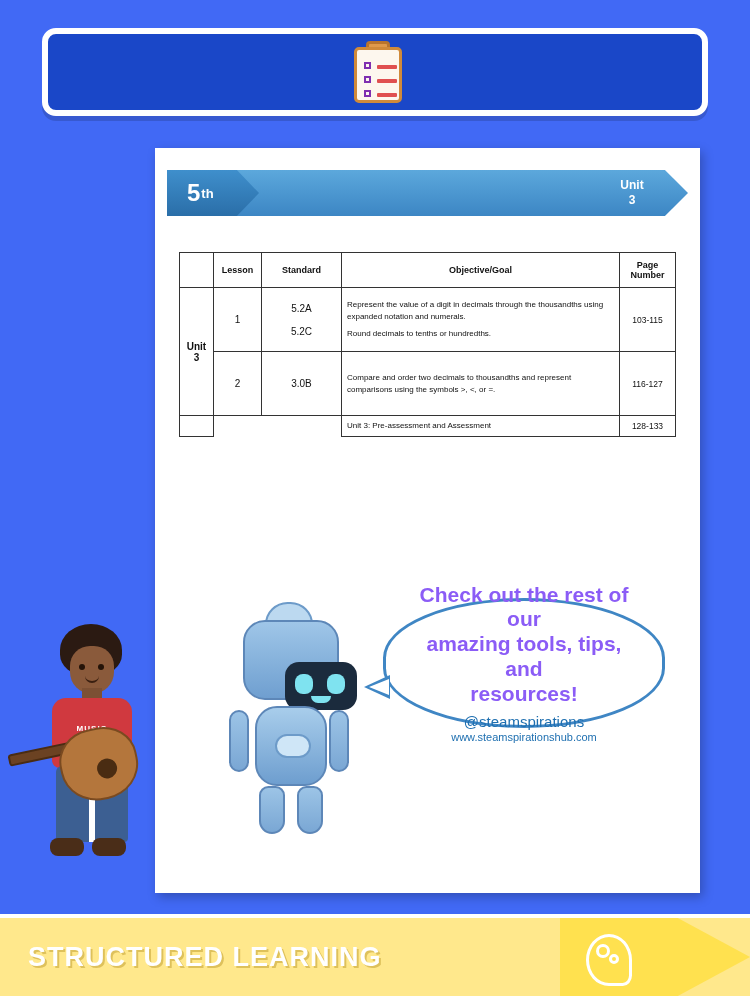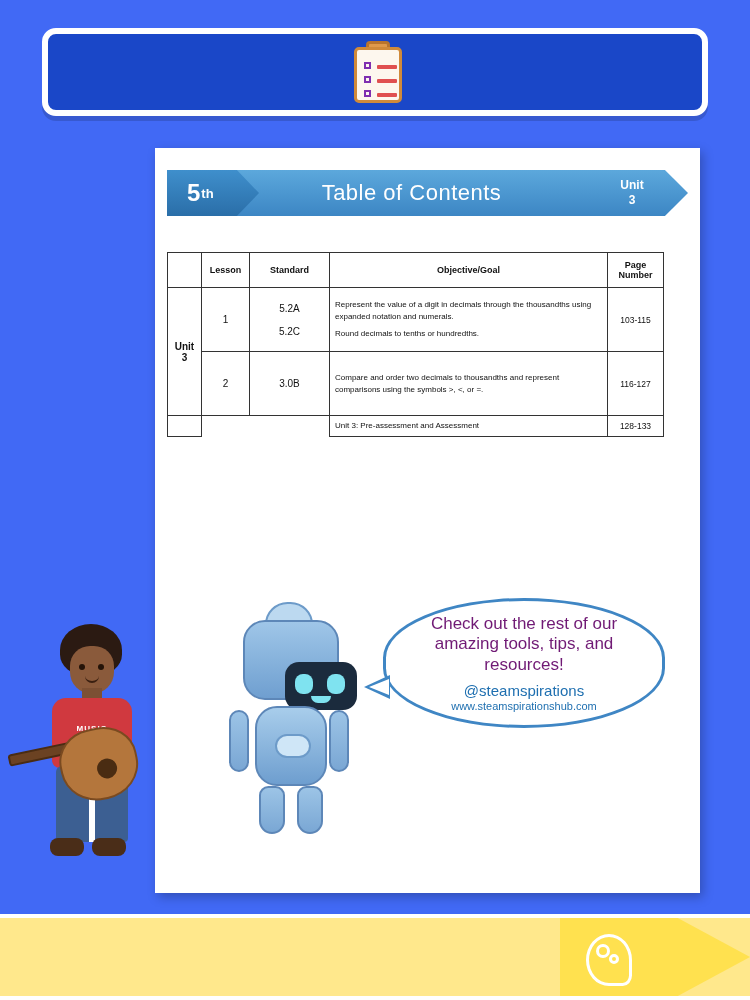--- a/index.html
+++ b/index.html
@@ -115,21 +115,21 @@
     text-align: center;
     font-size: 12px;
     line-height: 15px;
     padding-top: 8px;
     padding-right: 16px;
     font-weight: bold;
   }
 
   
   .toc-table {
-    margin: 36px 24px 0 12px;
+    margin: 36px 24px 0 24px;
     border-collapse: collapse;
     width: calc(100% - 48px);
     font-size: 8px;
     color: #111;
   }
   .toc-table td, .toc-table th {
     border: 1px solid #333;
     padding: 4px 5px;
     vertical-align: middle;
   }
@@ -233,23 +233,23 @@
     border: 3px solid #3f86c4;
     border-radius: 50% / 46%;
     display: flex;
     flex-direction: column;
     align-items: center;
     justify-content: center;
     padding: 10px 26px;
     text-align: center;
   }
   .bubble-main {
-    color: #701a75;
-    font-size: 17px;
-    font-weight: normal;
+    color: #8b5cf6;
+    font-size: 21px;
+    font-weight: bold;
     line-height: 1.18;
   }
   .bubble-handle {
     color: #1e6fb0;
     font-size: 15px;
     margin-top: 7px;
   }
   .bubble-site {
     color: #1e6fb0;
     font-size: 11px;
@@ -399,21 +399,20 @@
       <div class="clip-check" style="top:40px;"></div>
       <div class="clip-line" style="top:43px; left:20px; width:20px;"></div>
     </div>
   </div>
 </div>
 
 <div class="page">
 
   <div class="toc-band">
     <div class="band-bg"></div>
-    <div class="band-title">Table of Contents</div>
     <div class="grade-chip">
       <span class="grade-num">5</span>
         <span class="grade-sup">th</span>
     </div>
     <div class="unit-chip">
       <div>Unit</div>
       <div>3</div>
     </div>
   </div>
 
@@ -506,19 +505,20 @@
   <div class="b-pants"></div>
   <div class="b-shoe left"></div>
   <div class="b-shoe right"></div>
   <div class="guitar-neck"></div>
   <div class="guitar-body">
     <div class="guitar-hole"></div>
   </div>
 </div>
 
 <div class="footer">
+  <div class="footer-text">STRUCTURED LEARNING</div>
   <div class="footer-arrow"></div>
   <div class="head-gear-icon">
     <div class="hg-head"></div>
     <div class="hg-gear g1"></div>
     <div class="hg-gear g2"></div>
   </div>
 </div>
 
 </body></html>

